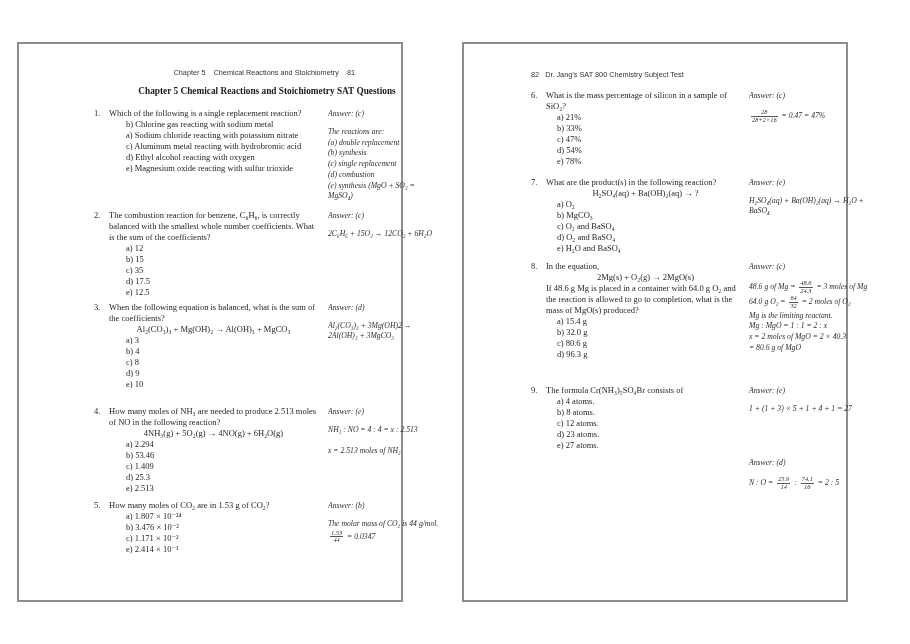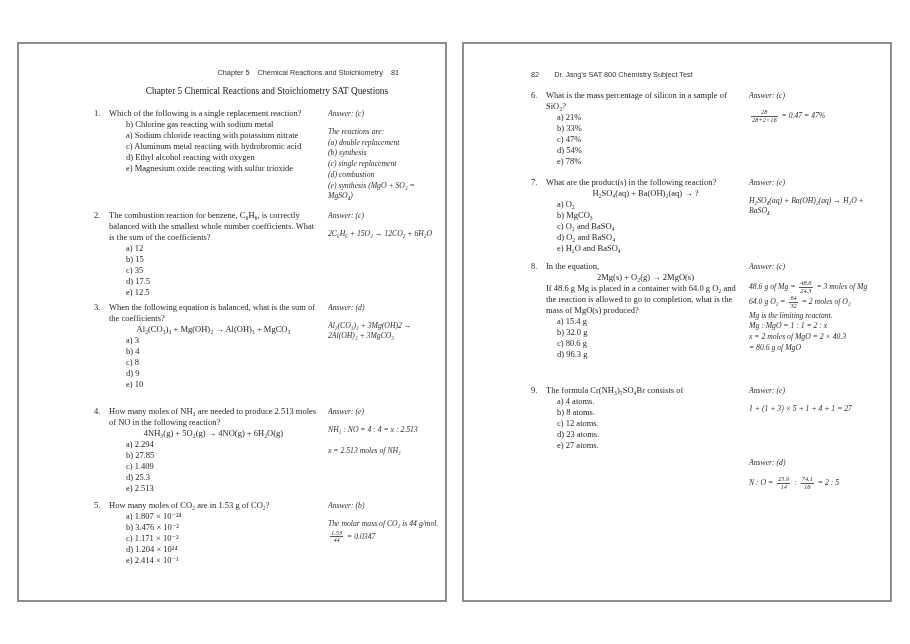--- a/index.html
+++ b/index.html
@@ -1,31 +1,31 @@
 <!DOCTYPE html>
 <html><head>
 <meta charset="utf-8">
 <style>
   * { margin:0; padding:0; box-sizing:border-box; }
   html,body { width:910px; height:644px; background:#ffffff; overflow:hidden; }
   body { position:relative; font-family:"Liberation Serif","DejavU Serif",serif; }
 
-  .page { position:absolute; top:42px; width:430px; height:560px;
+  .page { position:absolute; top:42px; width:386px; height:560px;
           background:#fff; border:2px solid #8d8d8d; }
   .pageL { left:17px; }
   .pageR { left:462px; }
 
   .rhead { position:absolute; display:flex; align-items:baseline;
            font-family:"Liberation Sans",sans-serif; font-size:7.3px; color:#333; }
   .pageL .rhead { top:24px; right:46px; gap:8px; }
-  .pageR .rhead { top:26px; left:23px; gap:15px;padding-left:44px; }
+  .pageR .rhead { top:26px; left:23px; gap:6px;padding-left:44px; }
   .rhead .pgnum-right { }
 
   .sectitle { position:absolute; top:42px; left:75px; width:346px; text-align:center;
-              font-weight:normal; font-size:9.3px; color:#1b1b1b; }
+              font-weight:bold; font-size:9.3px; color:#1b1b1b; }
 
   .content { position:absolute; top:0; bottom:0; }
   .pageL .content { left:75px; right:8px; }
   .pageR .content { left:67px; right:8px; }
 
   .qblock { position:absolute; left:0; right:0; }
   .qmain  { font-size:8.5px; line-height:11px; color:#1f1f1f; }
   .pageL .qmain { width:224px; }
   .pageR .qmain { width:214px; }
 
@@ -137,21 +137,21 @@
 
     <div class="qblock" style="top:362px">
       <div class="qmain">
         <div class="qline">
           <span class="qnum">4.</span>
           <span class="qtext">How many moles of NH₃ are needed to produce 2.513 moles of NO in the following reaction?</span>
         </div>
         <div class="equation">4NH₃(g) + 5O₂(g) → 4NO(g) + 6H₂O(g)</div>
         <div class="opts">
           <div class="opt">a) 2.294</div>
-          <div class="opt">b) 27.85</div>
+          <div class="opt">b) 53.46</div>
           <div class="opt">c) 1.409</div>
           <div class="opt">d) 25.3</div>
           <div class="opt">e) 2.513</div>
         </div>
       </div>
       <div class="ans">
         <div class="alabel">Answer: (e)</div>
         <div class="alines">
           <div class="aline">NH₃ : NO = 4 : 4 = x : 2.513</div>
           <div class="aline">&nbsp;</div>
@@ -163,21 +163,20 @@
     <div class="qblock" style="top:456px">
       <div class="qmain">
         <div class="qline">
           <span class="qnum">5.</span>
           <span class="qtext">How many moles of CO₂ are in 1.53 g of CO₂?</span>
         </div>
         <div class="opts">
           <div class="opt">a) 1.807 × 10⁻²⁴</div>
           <div class="opt">b) 3.476 × 10⁻²</div>
           <div class="opt">c) 1.171 × 10⁻²</div>
-          <div class="opt">d) 1.204 × 10²⁴</div>
           <div class="opt">e) 2.414 × 10⁻¹</div>
         </div>
       </div>
       <div class="ans">
         <div class="alabel">Answer: (b)</div>
         <div class="alines">
           <div class="aline">The molar mass of CO₂ is 44 g/mol.</div>
           <div class="aline">
             <span class="frac"><span class="fn">1.53</span><span class="fd">44</span></span>
             <span>= 0.0347</span>

